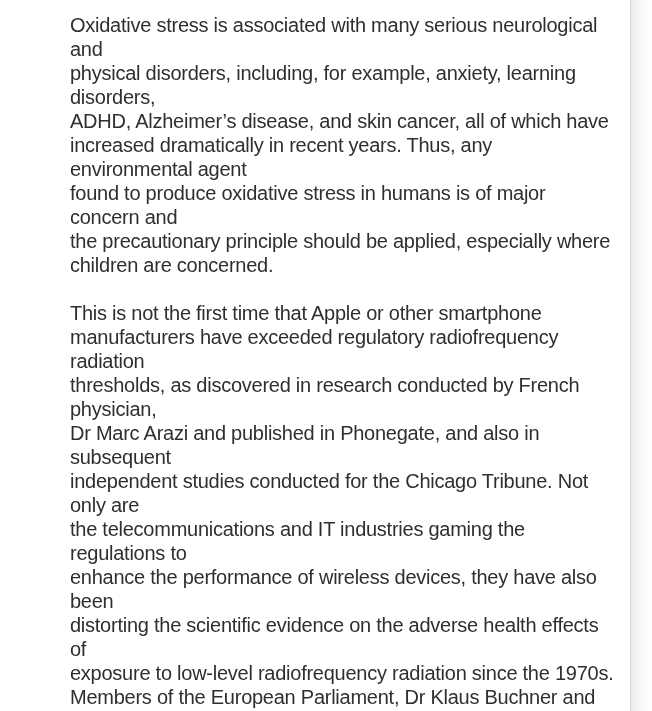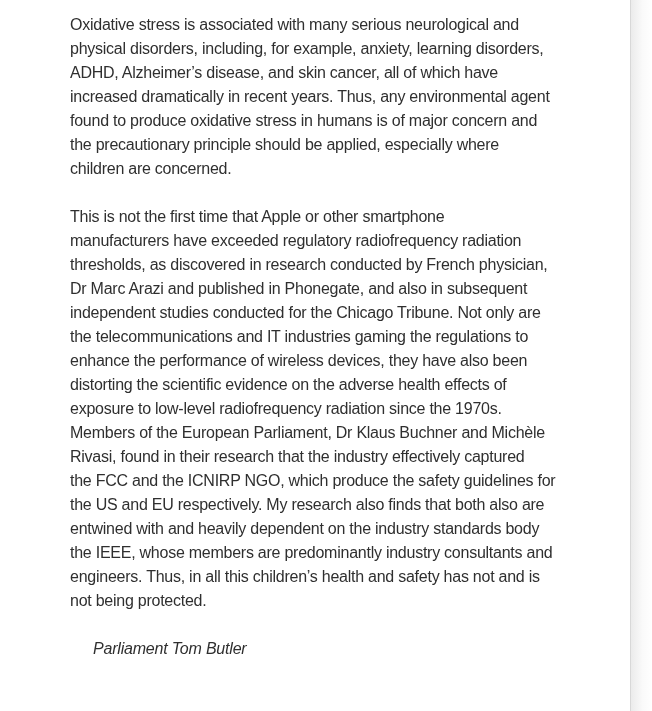--- a/index.html
+++ b/index.html
@@ -22,21 +22,21 @@
   .content {
     position: absolute;
     top: 0;
     left: 70px;
     width: 545px;
     padding-top: 13px;
     color: #2f2f2f;
   }
   .para {
     margin: 0 0 24px 0;
-    font-size: 16px;
+    font-size: 20px;
     line-height: 24px;
     letter-spacing: -0.25px;
     white-space: pre-line;
   }
   .para:last-of-type {
     margin-bottom: 22px;
   }
   .sig {
     margin: 0 0 22px 0;
     font-size: 16px;

